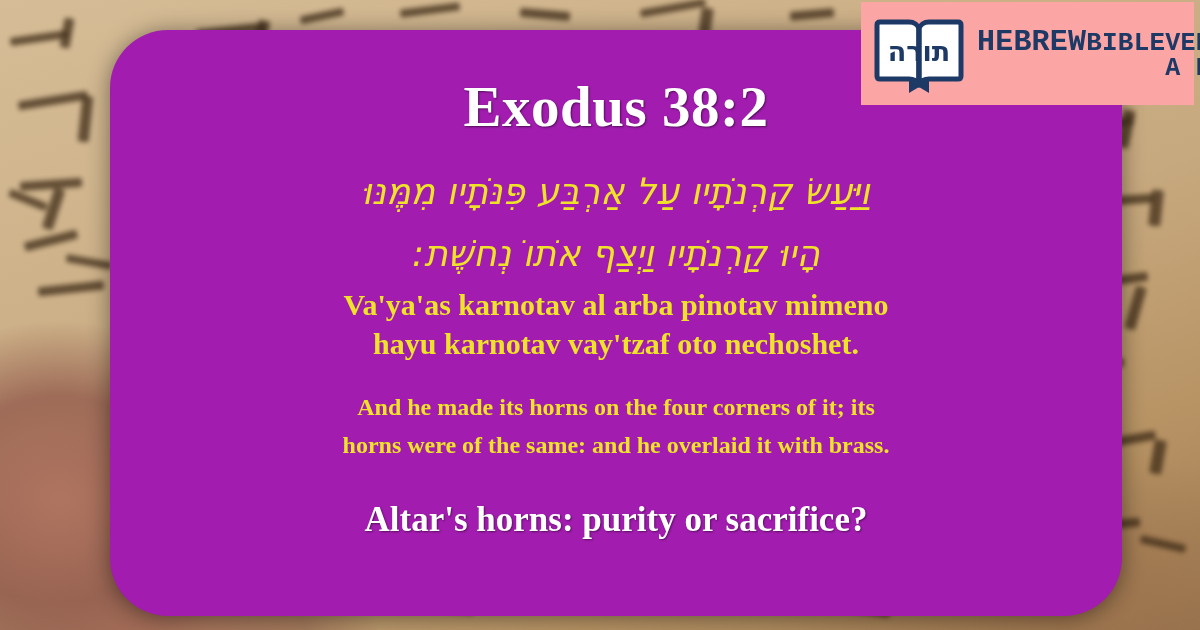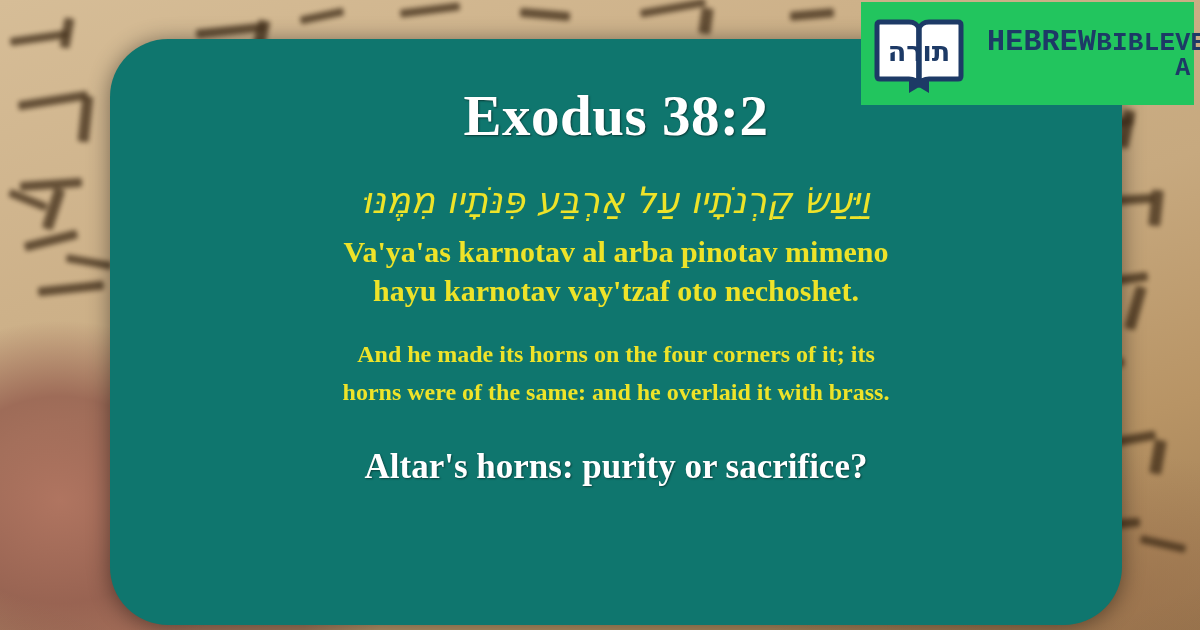--- a/index.html
+++ b/index.html
@@ -41,24 +41,24 @@
   .bg-vignette {
     position: absolute;
     inset: 0;
     background: radial-gradient(ellipse 130% 120% at 50% 45%, rgba(0,0,0,0) 55%, rgba(40,25,10,0.28) 100%);
   }
 
   
   .card {
     position: absolute;
     left: 110px;
-    top: 39px;
+    top: 30px;
     width: 1012px;
     height: 586px;
-    background: #0f766e;
+    background: #a21caf;
     border-radius: 58px;
     box-shadow: 0 2px 22px rgba(0,0,0,0.45);
     overflow: hidden;
   }
   .card-inner {
     position: absolute;
     inset: 0;
     padding: 0 34px;
     box-sizing: border-box;
     display: flex;
@@ -119,24 +119,24 @@
     text-shadow: 1px 1px 2px rgba(0,0,0,0.45);
   }
 
   
   .logo {
     position: absolute;
     left: 861px;
     top: 2px;
     width: 333px;
     height: 103px;
-    background: #22c55e;
+    background: #fca5a5;
     display: flex;
     align-items: center;
-    gap: 20px;
+    gap: 10px;
     padding: 0 8px 0 10px;
     box-sizing: border-box;
   }
   .logo-mark {
     width: 96px;
     height: 86px;
     flex: 0 0 auto;
     display: block;
   }
   .logo-text {
@@ -197,20 +197,21 @@
   </div>
   <div class="bg-vignette"></div>
 
   <div class="card">
     <div class="card-inner">
 
       <div class="verse-ref">Exodus 38:2</div>
 
       <div class="hebrew-block">
         <span class="hebrew-line">וַיַּעַשׂ קַרְנֹתָיו עַל אַרְבַּע פִּנֹּתָיו מִמֶּנּוּ</span>
+        <span class="hebrew-line">הָיוּ קַרְנֹתָיו וַיְצַף אֹתוֹ נְחֹשֶׁת:</span>
       </div>
 
       <div class="translit">
         <span class="translit-line">Va'ya'as karnotav al arba pinotav mimeno</span>
         <span class="translit-line">hayu karnotav vay'tzaf oto nechoshet.</span>
       </div>
 
       <div class="translation">
         <span class="translation-line">And he made its horns on the four corners of it; its</span>
         <span class="translation-line">horns were of the same: and he overlaid it with brass.</span>

